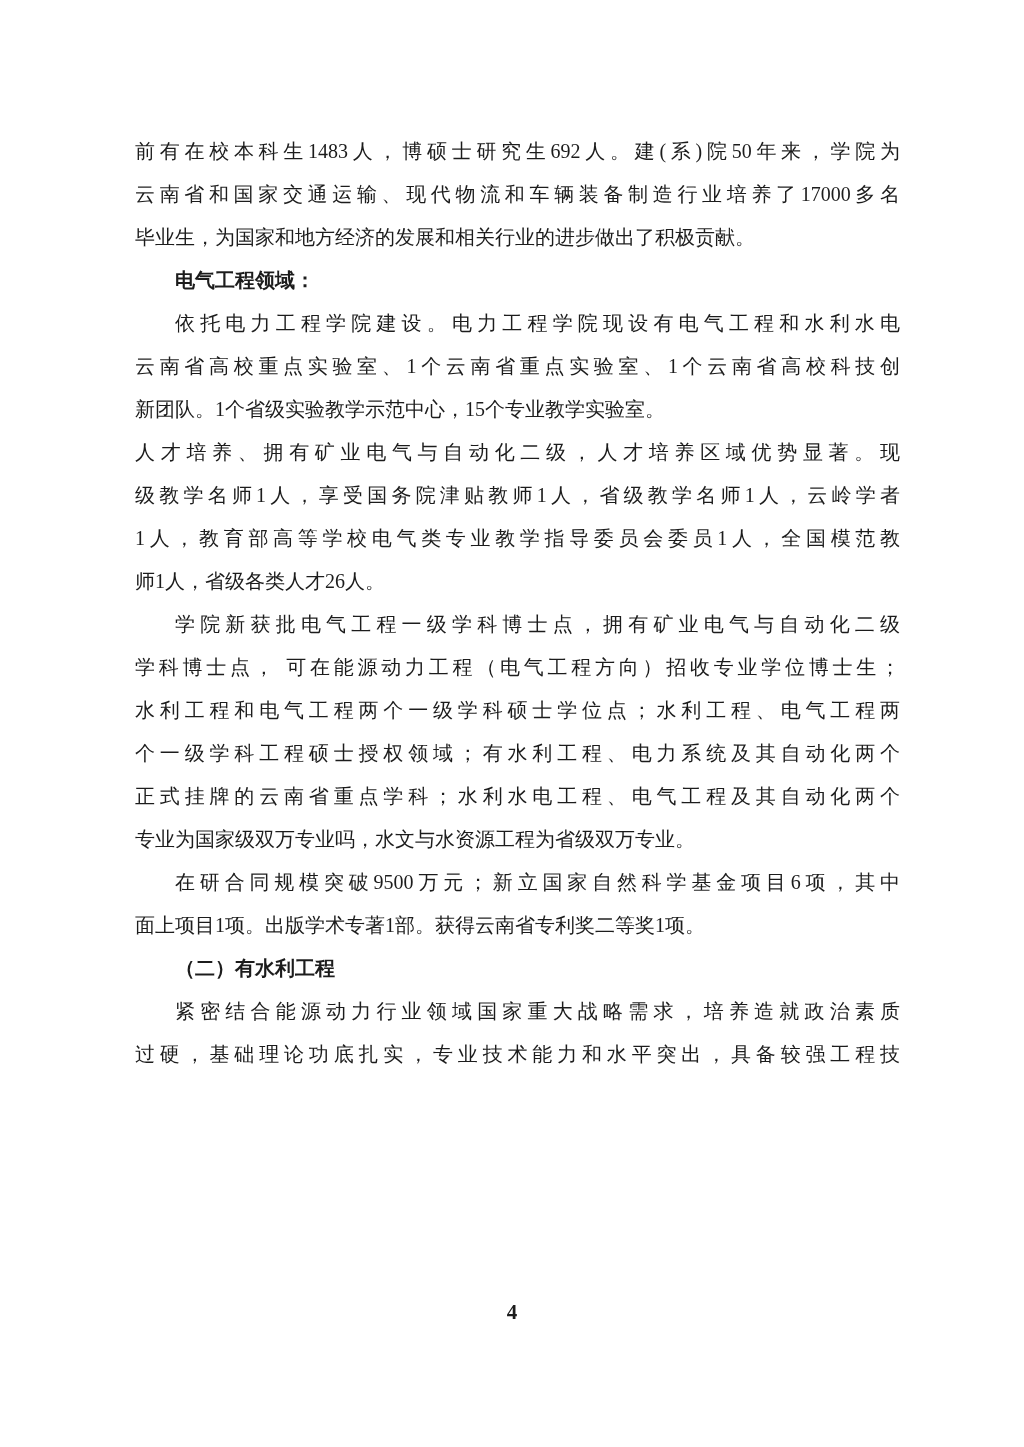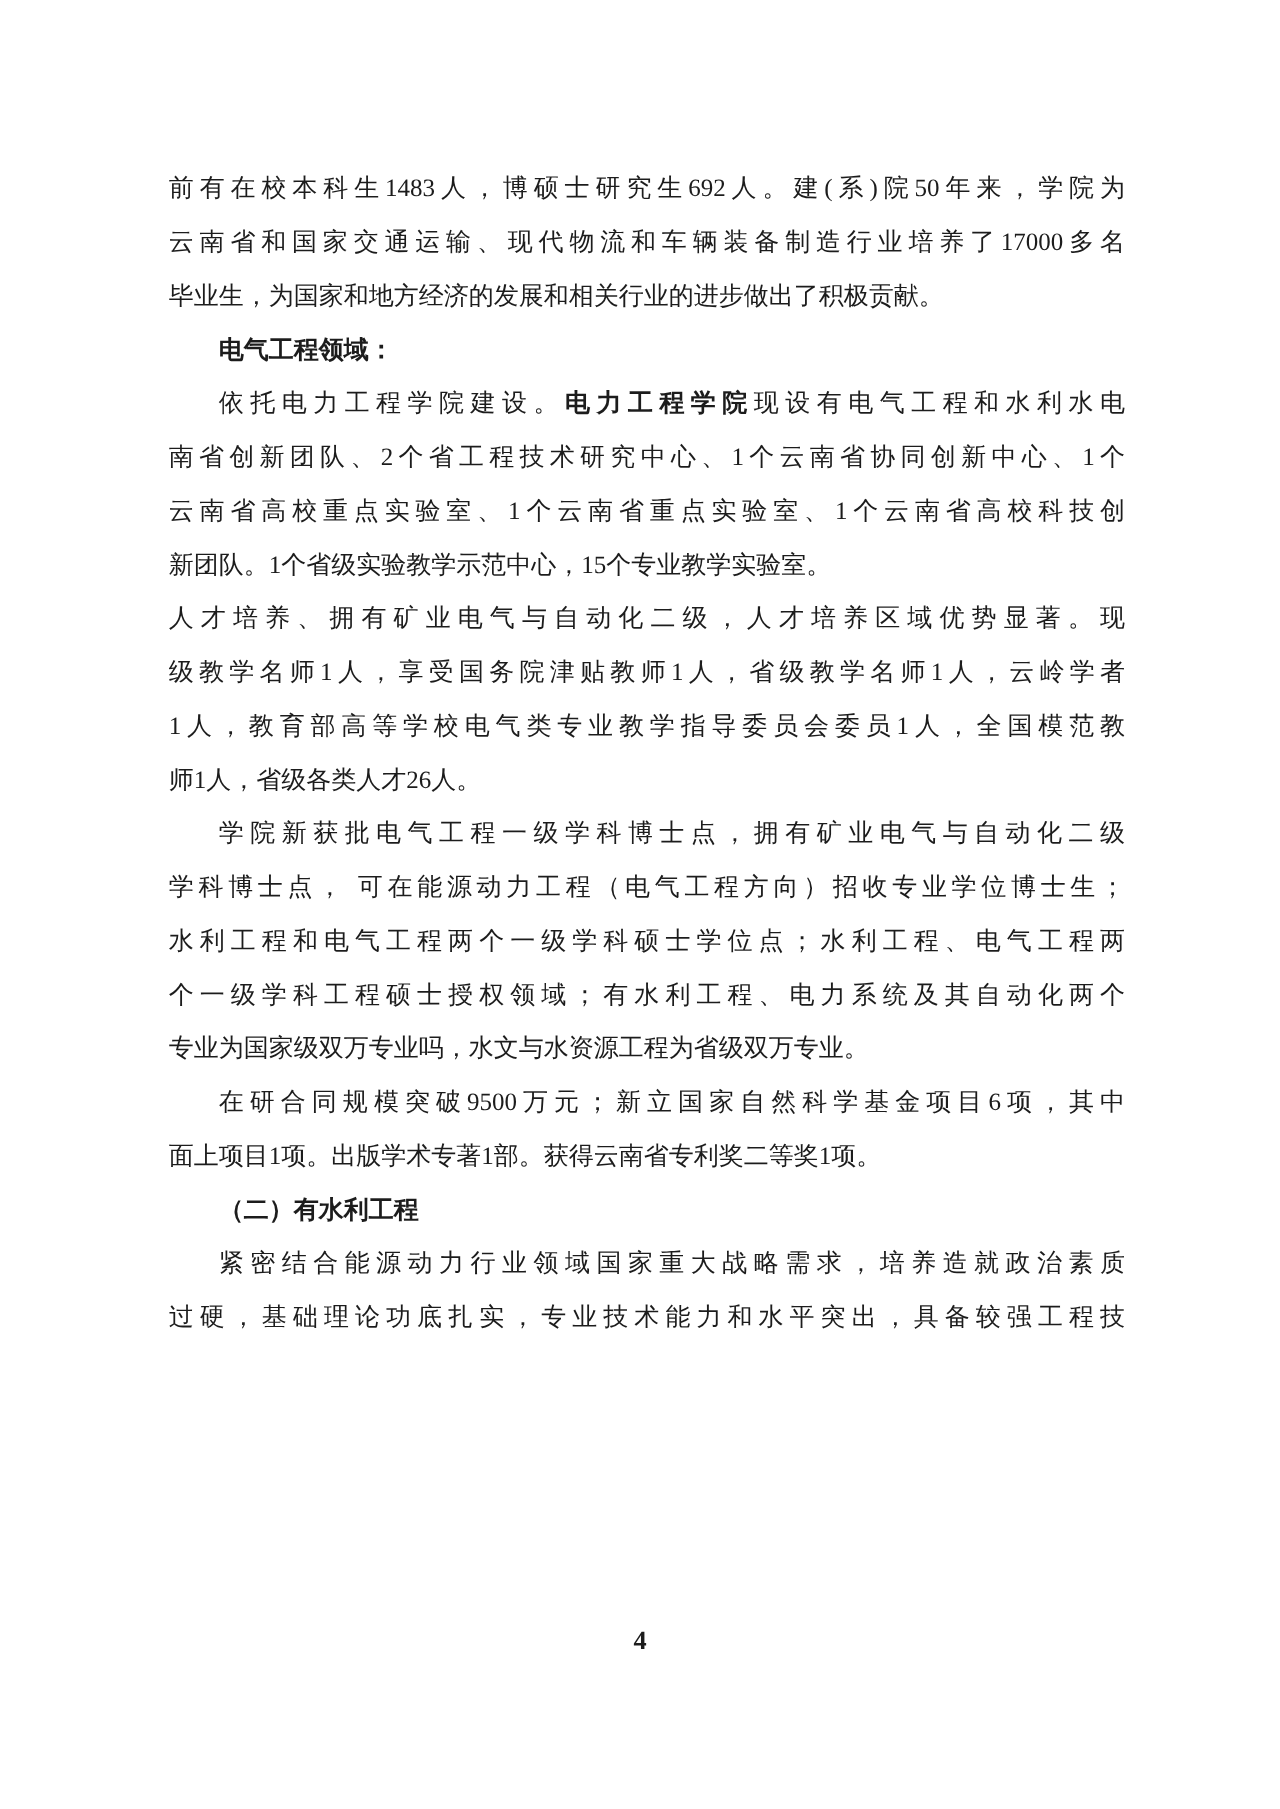--- a/index.html
+++ b/index.html
@@ -32,21 +32,21 @@
     text-align: justify;
     text-align-last: justify;
   }
   .indent {
     text-indent: 2em;
   }
   .heading {
     font-weight: bold;
   }
   .bold {
-    font-weight: bold;
+    font-weight: normal;
   }
   .pagenum {
     position: absolute;
     top: 1300px;
     left: 0;
     width: 100%;
     text-align: center;
     font-size: 21px;
     font-weight: bold;
     color: #1c1c1c;
@@ -55,31 +55,31 @@
 </head>
 <body>
 
 <div class="page">
   <div class="content">
     <div class="line stretch">前有在校本科生1483人，博硕士研究生692人。建(系)院50年来，学院为</div>
     <div class="line stretch">云南省和国家交通运输、现代物流和车辆装备制造行业培养了17000多名</div>
     <div class="line">毕业生，为国家和地方经济的发展和相关行业的进步做出了积极贡献。</div>
     <div class="line heading indent">电气工程领域：</div>
     <div class="line stretch indent"><span>依托电力工程学院建设。</span><span class="bold">电力工程学院</span><span>现设有电气工程和水利水电</span></div>
-    <div class="line stretch">南省创新团队、2个省工程技术研究中心、1个云南省协同创新中心、1个</div>
     <div class="line stretch">云南省高校重点实验室、1个云南省重点实验室、1个云南省高校科技创</div>
     <div class="line">新团队。1个省级实验教学示范中心，15个专业教学实验室。</div>
     <div class="line stretch">人才培养、拥有矿业电气与自动化二级，人才培养区域优势显著。现</div>
     <div class="line stretch">级教学名师1人，享受国务院津贴教师1人，省级教学名师1人，云岭学者</div>
     <div class="line stretch">1人，教育部高等学校电气类专业教学指导委员会委员1人，全国模范教</div>
     <div class="line">师1人，省级各类人才26人。</div>
     <div class="line stretch indent">学院新获批电气工程一级学科博士点，拥有矿业电气与自动化二级</div>
     <div class="line stretch">学科博士点， 可在能源动力工程（电气工程方向）招收专业学位博士生；</div>
     <div class="line stretch">水利工程和电气工程两个一级学科硕士学位点；水利工程、电气工程两</div>
     <div class="line stretch">个一级学科工程硕士授权领域；有水利工程、电力系统及其自动化两个</div>
+    <div class="line stretch">正式挂牌的云南省重点学科；水利水电工程、电气工程及其自动化两个</div>
     <div class="line">专业为国家级双万专业吗，水文与水资源工程为省级双万专业。</div>
     <div class="line stretch indent">在研合同规模突破9500万元；新立国家自然科学基金项目6项，其中</div>
     <div class="line">面上项目1项。出版学术专著1部。获得云南省专利奖二等奖1项。</div>
     <div class="line heading indent">（二）有水利工程</div>
     <div class="line stretch indent">紧密结合能源动力行业领域国家重大战略需求，培养造就政治素质</div>
     <div class="line stretch">过硬，基础理论功底扎实，专业技术能力和水平突出，具备较强工程技</div>
   </div>
   <div class="pagenum">4</div>
 </div>
 

